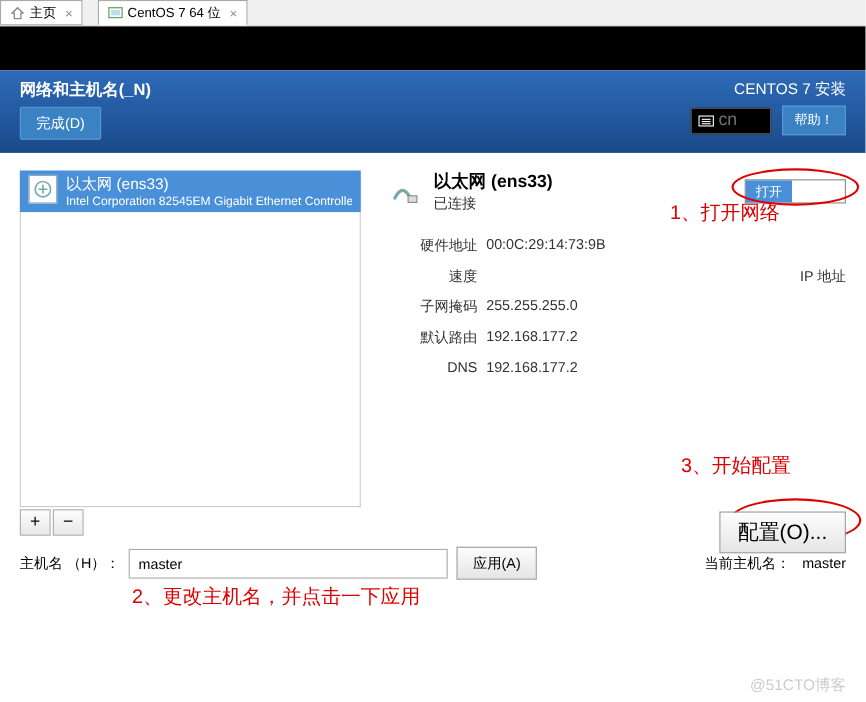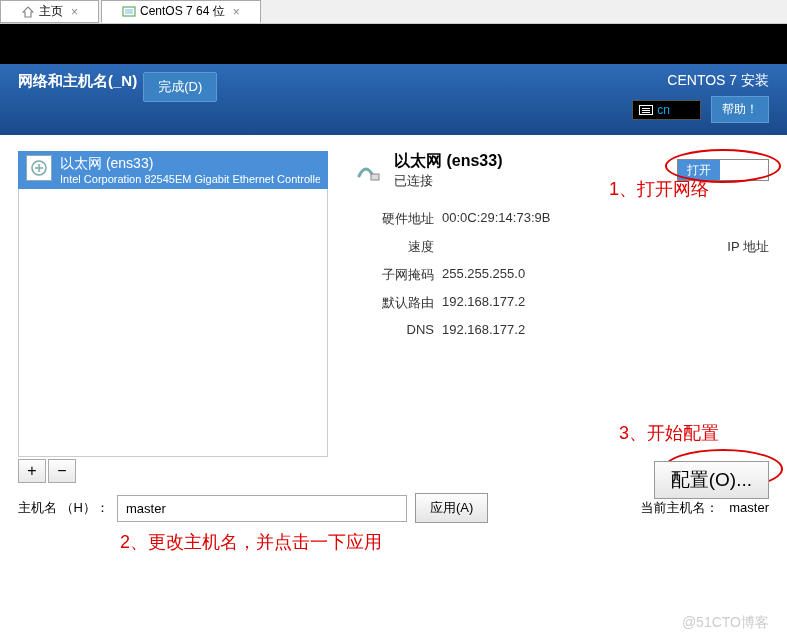--- a/index.html
+++ b/index.html
@@ -1,33 +1,33 @@
 <!DOCTYPE html>
 <html><head>
   <meta charset="utf-8">
   <style>
     * { box-sizing: border-box; margin: 0; padding: 0; }
     body { font-family: "Microsoft YaHei", Arial, sans-serif; font-size: 13px; background: #fff; width: 787px; height: 638px; overflow: hidden; position: relative; }
     
     .tab-bar { background: #f0f0f0; border-bottom: 1px solid #ccc; display: flex; height: 24px; }
-    .tab { display: flex; align-items: center; padding: 2px 20px; border: 1px solid #aaa; background: #fff; margin-right: 2px; font-size: 12px; height: 23px; text-align: center; }
+    .tab { display: flex; align-items: center; padding: 2px 8px; border: 1px solid #aaa; background: #fff; margin-right: 14px; font-size: 12px; height: 23px; text-align: center; }
     .tab.active { background: #fff; border-bottom: 1px solid #fff; }
     .tab .close { margin-left: 8px; color: #888; cursor: pointer; }
     .tab-icon { width: 14px; height: 14px; margin-right: 4px; display: inline-flex; align-items: center; justify-content: center; }
     
     .black-bar { background: #000; height: 40px; }
     
     .header { background: linear-gradient(#2e6bb8, #1a4a8a); color: #fff; padding: 8px 18px 12px; display: flex; justify-content: space-between; align-items: flex-start; }
-    .header-left { display: flex; gap: 6px; }
+    .header-left { display: flex; flex-direction: column; gap: 6px; }
     .page-title { font-size: 15px; font-weight: bold; }
     .done-btn { background: #3b82c4; border: 1px solid #5a9bd4; color: #fff; padding: 5px 14px; font-size: 13px; cursor: pointer; width: fit-content; border-radius: 2px; }
     .header-right { text-align: right; }
     .install-title { font-size: 14px; margin-bottom: 6px; }
     .header-controls { display: flex; align-items: center; gap: 10px; }
-    .lang-box { background: #000; border: 1px solid #555; padding: 2px 30px 2px 6px; color: #0ea5e9; font-size: 12px; display: flex; align-items: center; gap: 4px; }
+    .lang-box { background: #000; border: 1px solid #555; padding: 2px 30px 2px 6px; color: #737373; font-size: 16px; display: flex; align-items: center; gap: 4px; }
     .help-btn { background: #3b82c4; border: 1px solid #5a9bd4; color: #fff; padding: 4px 10px; font-size: 12px; cursor: pointer; }
     
     .main { display: flex; padding: 16px 18px 6px; gap: 20px; }
     .sidebar { width: 310px; }
     .device-item { background: #4a90d9; color: #fff; padding: 4px 8px; display: flex; align-items: flex-start; gap: 8px; }
     .device-icon { width: 26px; height: 26px; background: #fff; border: 1px solid #8ab; display: flex; align-items: center; justify-content: center; flex-shrink: 0; }
     .device-text { flex: 1; overflow: hidden; }
     .device-title { font-size: 14px; }
     .device-sub { font-size: 11px; white-space: nowrap; overflow: hidden; text-overflow: clip; }
     .device-list-body { background: #fff; border: 1px solid #ccc; border-top: none; height: 268px; }
@@ -155,21 +155,21 @@
       <div class="info-label">速度</div>
       <div class="info-label">IP 地址</div>
       <div class="info-label">子网掩码</div>
       <div class="info-val">255.255.255.0</div>
       <div class="info-label">默认路由</div>
       <div class="info-val">192.168.177.2</div>
       <div class="info-label">DNS</div>
       <div class="info-val">192.168.177.2</div>
     </div>
 
-    <div class="ann-text" style="top:270px; right:50px;">3、开始配置</div>
+    <div class="ann-text" style="top:256px; right:50px;">3、开始配置</div>
     <div class="ann-ellipse" style="top:298px; right:-14px; width:120px; height:40px;"></div>
     <button class="config-btn">配置(O)...</button>
   </div>
 </div>
 
 <div class="ann-text" style="position:absolute; left:120px; top:530px;">2、更改主机名，并点击一下应用</div>
 
 <div class="footer">
   <span class="footer-label">主机名 （H）：</span>
   <input class="hostname-input" value="master" style="">

